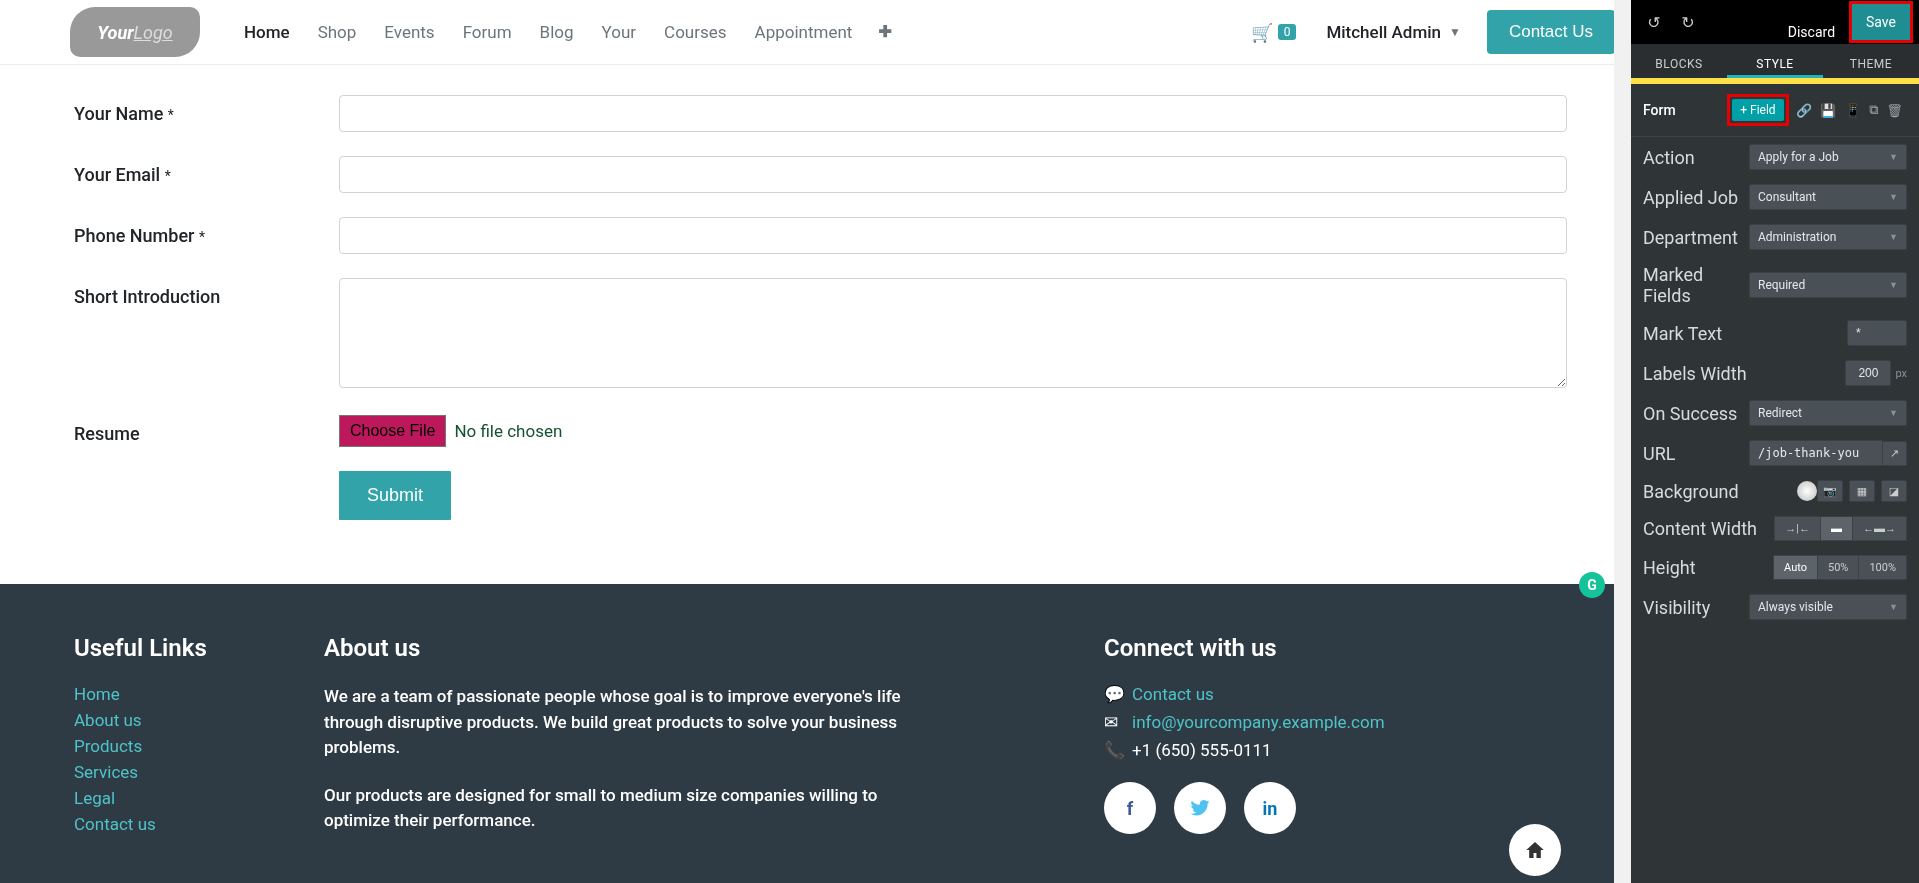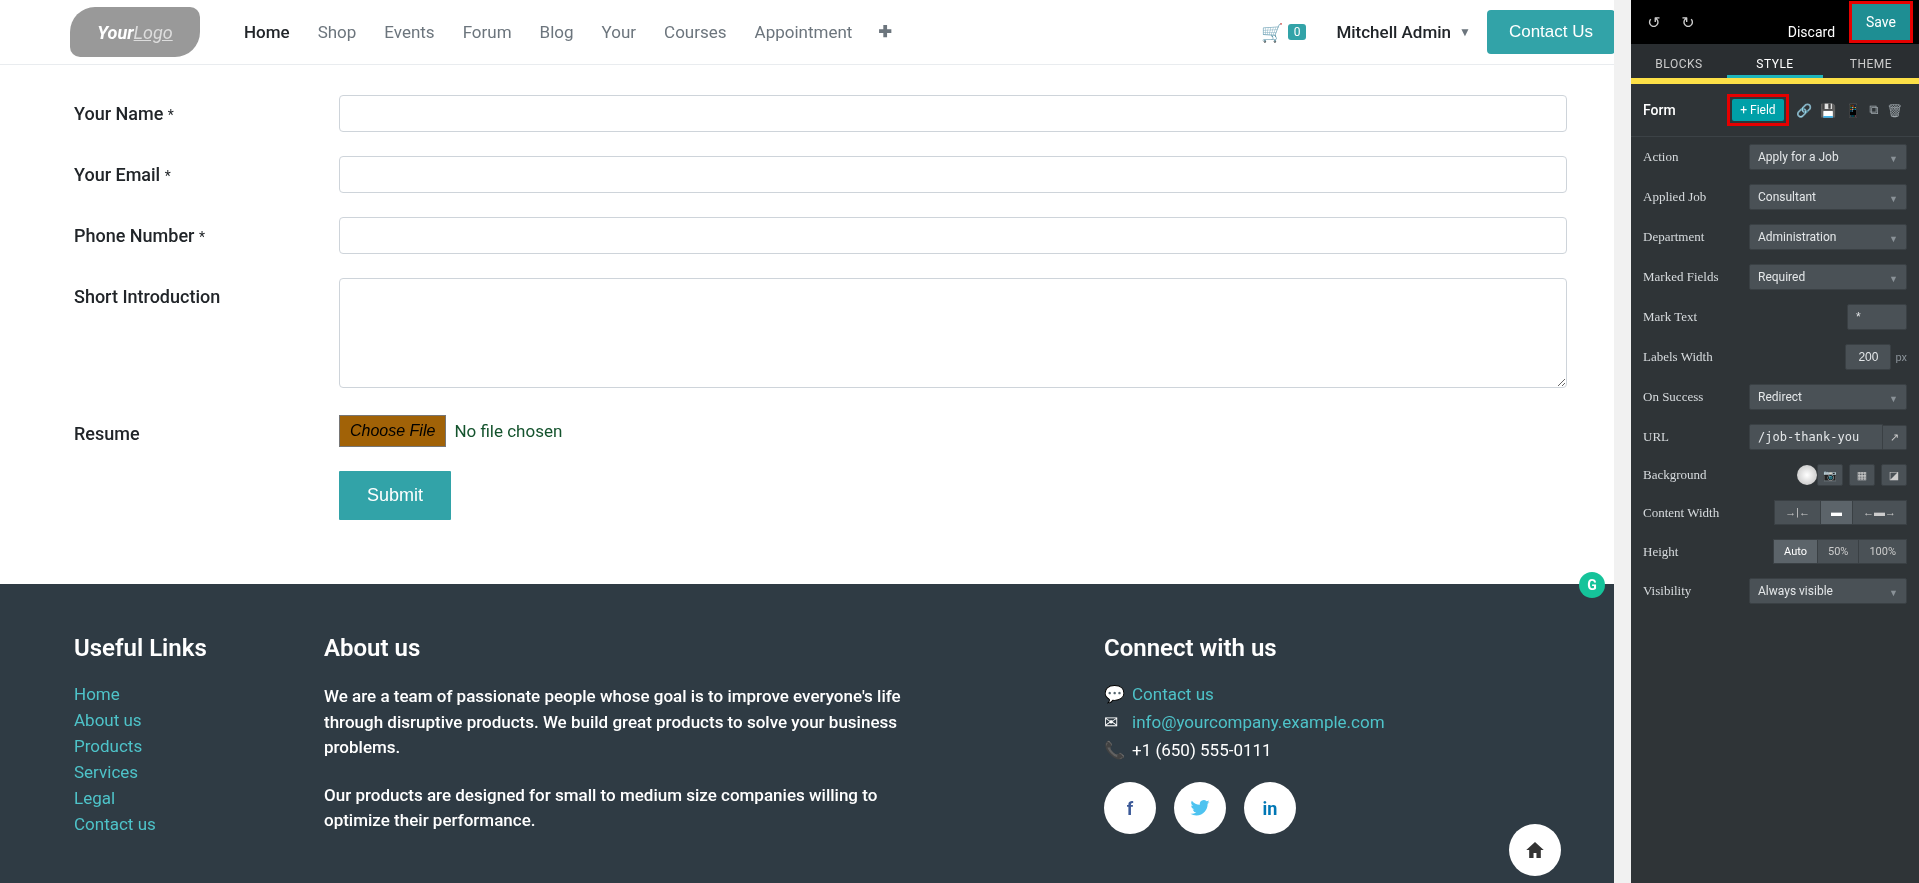--- a/index.html
+++ b/index.html
@@ -13,34 +13,34 @@
   .logo { width: 130px; height: 50px; background: #999; border-radius: 25px 10px 25px 10px; display:flex; align-items:center; justify-content:center; color:#fff; font-style: italic; font-weight: bold; font-size: 18px; }
   .logo span.l1 { color: #fff; }
   .logo span.l2 { color: #ddd; font-weight: normal; text-decoration: underline;}
   .nav-menu { display:flex; margin-left: 30px; }
   .nav-menu a { color:#6c757d; text-decoration:none; padding: 0 14px; font-size: 17px; }
   .nav-menu a.active { color:#212529; font-weight: 500; }
   .nav-plus { color:#6c757d; padding:0 12px; font-size:16px; font-weight:bold; }
   .nav-spacer { flex:1; }
   .cart { display:flex; align-items:center; color:#495057; font-size:18px; margin-right:30px; }
   .cart-badge { background:#32a3a8; color:#fff; border-radius:3px; padding:1px 6px; font-size:12px; margin-left:4px; }
-  .user-menu { color:#212529; font-size:17px; font-weight:500; margin-right:16px; display:flex; align-items:center; }
+  .user-menu { color:#212529; font-size:17px; font-weight:500; margin-right:26px; display:flex; align-items:center; }
   .user-menu .caret { margin-left:8px; color:#6c757d; font-size:12px; }
   .btn-contact { background:#32a3a8; color:#fff; border:none; border-radius:4px; padding: 12px 22px; font-size:17px; cursor:pointer; }
 
   
   .form-wrap { padding: 30px 64px 40px 74px; }
   .form-row { display:flex; align-items: flex-start; margin-bottom: 24px; }
   .form-label { width: 265px; font-size: 18px; font-weight:500; color:#212529; padding-top: 8px; }
   .form-label .req { font-weight: normal; font-size: 14px; }
   .form-input { flex:1; }
   .form-input input[type=text], .form-input textarea { width:100%; border:1px solid #ced4da; border-radius:4px; padding: 9px 12px; font-size:15px; }
   .form-input textarea { height: 110px; resize: both; }
   .file-row { display:flex; align-items:center; gap:8px;}
-  .file-btn { border:1px solid #767676; background:#a16207; padding:6px 10px; font-size:16px;font-style:italic; }
+  .file-btn { border:1px solid #767676; background:#be185d; padding:6px 10px; font-size:16px; }
   .file-txt { font-size:17px; color:#14532d;}
   .btn-submit { background:#32a3a8; color:#fff; border:none; border-radius:1px; padding: 14px 28px; font-size:18px; cursor:pointer; }
 
   
   .footer { background:#2f3b44; color:#fff; padding: 50px 74px 30px 74px; display:flex; position:relative; }
   .footer h3 { font-size: 24px; font-weight:600; margin-bottom: 22px; }
   .footer-col1 { width: 250px; }
   .footer-col1 a { display:block; color:#4ec3c9; text-decoration:none; font-size:17px; margin-bottom:6px; }
   .footer-col2 { width: 580px; }
   .footer-col2 p { font-size:17px; line-height:1.5; margin-bottom: 22px; font-weight:500; }
@@ -69,22 +69,22 @@
   .editor-tabs { display:flex; height:40px; background:#2a2e31; border-bottom:6px solid #fde047;}
   .editor-tabs div { flex:1; text-align:center; line-height:40px; font-size:12px; letter-spacing:0.5px; color:#ccc; cursor:pointer;}
   .editor-tabs div.active { color:#fff; border-bottom:3px solid #1fb5bb; }
   .ed-section { padding: 10px 12px; border-bottom:1px solid #3c4246;}
   .ed-form-head { display:flex; align-items:center; }
   .ed-form-head .title { flex:1; color:#fff; font-weight:500; font-size:14px; }
   .ed-field-btn-wrap { border:3px solid #e60000; padding:2px; margin-right:4px; }
   .ed-field-btn { background:#00a0a8; color:#fff; padding:4px 8px; font-size:12px; border-radius:2px; cursor:pointer; }
   .ed-tool { color:#9ea6ab; margin:0 4px; font-size:13px; cursor:pointer;}
   .ed-row { display:flex; align-items:center; padding: 7px 12px; }
-  .ed-row .lbl { flex:1; color:#d7dbde; font-size:13px;font-family:Liberation Serif, serif; }
-  .ed-select { width: 158px; background:#4a5156; border:1px solid #3a4044; color:#e4e7e9; padding:5px 8px; font-size:12px; display:flex; align-items:flex-end; justify-content:space-between; border-radius:2px;}
+  .ed-row .lbl { flex:1; color:#d7dbde; font-size:18px; }
+  .ed-select { width: 158px; background:#4a5156; border:1px solid #3a4044; color:#e4e7e9; padding:5px 8px; font-size:12px; display:flex; align-items:center; justify-content:space-between; border-radius:2px;}
   .ed-select .caret { color:#8a9298; font-size:9px; }
   .ed-input { width: 60px; background:#4a5156; border:1px solid #3a4044; color:#e4e7e9; padding:5px 8px; font-size:12px; border-radius:2px; }
   .ed-input-num { width: 46px; background:#4a5156; border:1px solid #3a4044; color:#e4e7e9; padding:5px 6px; font-size:12px; text-align:center; border-radius:2px;}
   .ed-px { color:#8a9298; font-size:11px; margin-left:4px;}
   .ed-url { width: 134px; background:#4a5156; border:1px solid #3a4044; color:#e4e7e9; padding:5px 8px; font-size:12px; font-family: monospace; border-radius:2px 0 0 2px;}
   .ed-url-ext { width:24px; background:#4a5156; border:1px solid #3a4044; border-left:none; color:#ccc; text-align:center; padding:5px 0; font-size:11px; border-radius:0 2px 2px 0;}
   .bg-circle { width:20px;height:20px;border-radius:50%;background:radial-gradient(#fff,#bbb); margin-right: auto; margin-left:4px;}
   .bg-tools { display:flex; gap:6px;}
   .bg-tool { width:26px;height:22px;background:#4a5156;border:1px solid #3a4044;border-radius:2px;display:flex;align-items:center;justify-content:center;color:#ccc;font-size:11px;}
   .cw-group, .h-group { display:flex;}

